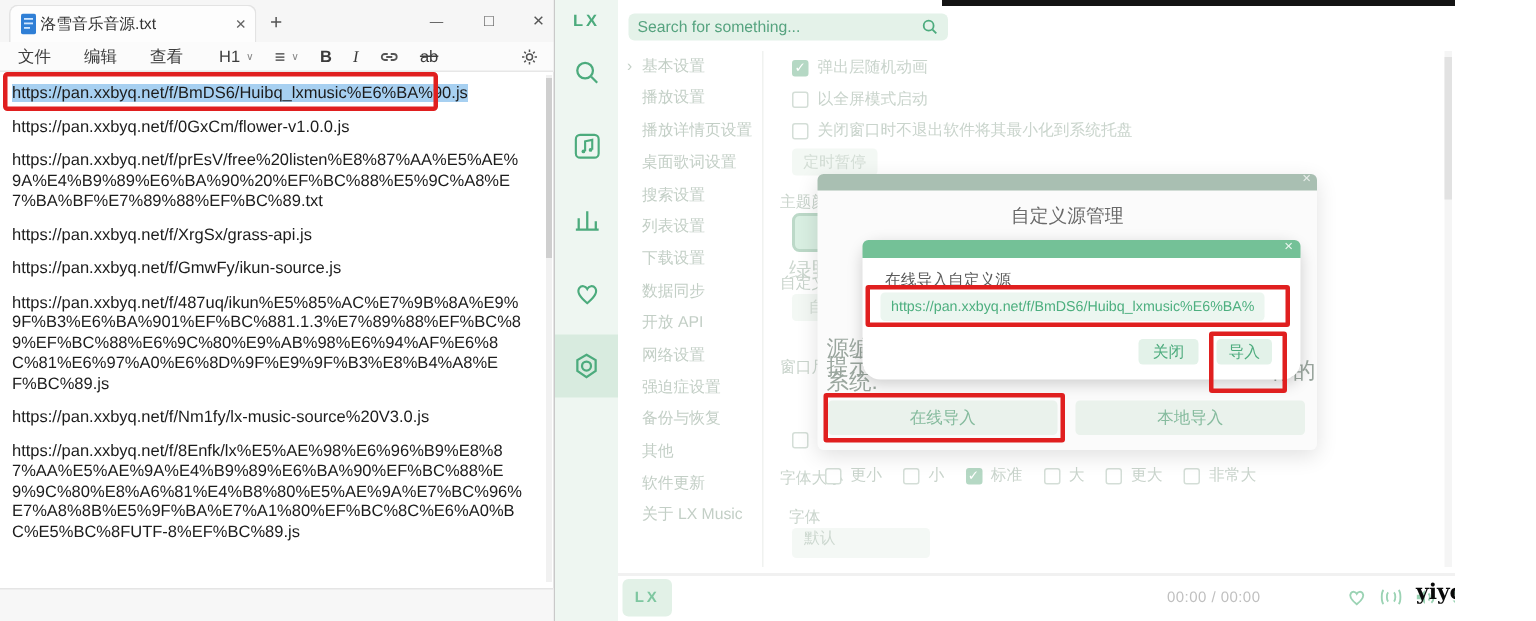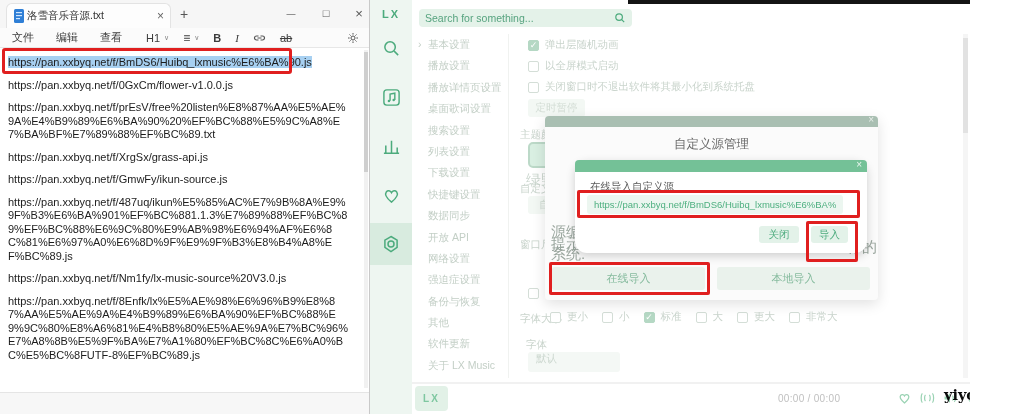--- a/index.html
+++ b/index.html
@@ -244,21 +244,20 @@
   <div class="lx-winctl lx-close" style="left:634px;"></div>
 
   <div class="lx-menu">
     <div class="mi has-chev">基本设置</div>
     <div class="mi">播放设置</div>
     <div class="mi">播放详情页设置</div>
     <div class="mi">桌面歌词设置</div>
     <div class="mi">搜索设置</div>
     <div class="mi">列表设置</div>
     <div class="mi">下载设置</div>
-    <div class="mi">快捷键设置</div>
     <div class="mi">数据同步</div>
     <div class="mi">开放 API</div>
     <div class="mi">网络设置</div>
     <div class="mi">强迫症设置</div>
     <div class="mi">备份与恢复</div>
     <div class="mi">其他</div>
     <div class="mi">软件更新</div>
     <div class="mi">关于 LX Music</div>
   </div>
   <div class="lx-vdiv"></div>

